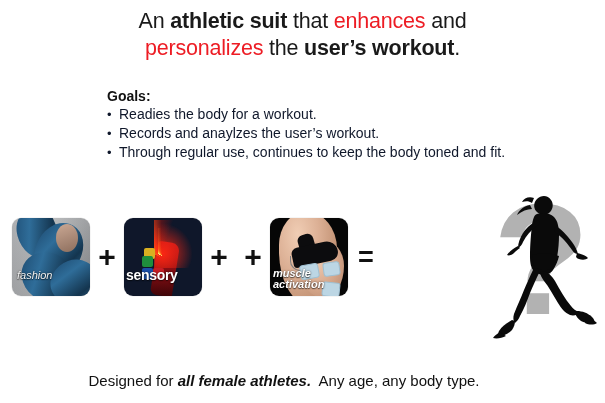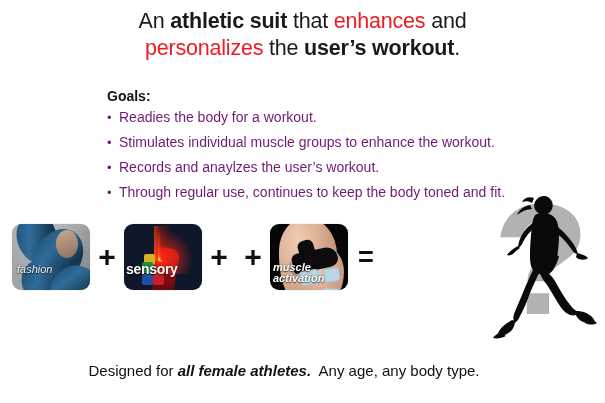--- a/index.html
+++ b/index.html
@@ -40,22 +40,22 @@
     width: 470px;
   }
   .goals-head {
     font-weight: bold;
     font-size: 14px;
     line-height: 17px;
     color: #111;
   }
   .goal-item {
     font-size: 14px;
-    line-height: 24px;
-    color: #701a75;
+    line-height: 18px;
+    color: #0f172a;
     white-space: nowrap;
   }
   .goal-bullet {
     display: inline-block;
     width: 12px;
     font-size: 13px;
   }
 
   
   .row {
@@ -63,21 +63,21 @@
     top: 214px;
     left: 12px;
     width: 585px;
     height: 86px;
     display: flex;
     align-items: center;
   }
   .tile {
     position: relative;
     width: 78px;
-    height: 66px;
+    height: 78px;
     border-radius: 9px;
     overflow: hidden;
     flex: 0 0 auto;
     box-shadow: 0 0 0 0.5px rgba(0,0,0,0.08);
   }
   .tile .caption {
     position: absolute;
     color: #ffffff;
     z-index: 6;
     text-shadow: 0 0 2px rgba(0,0,0,0.65), 0 1px 1px rgba(0,0,0,0.5);
@@ -312,21 +312,21 @@
   }
   .result .runner {
     position: absolute;
     left: 0; top: 0;
     z-index: 2;
   }
 
   
   .footer {
     position: absolute;
-    top: 362px;
+    top: 372px;
     left: 0;
     width: 568px;
     text-align: center;
     font-size: 15px;
     color: #111;
   }
   .footer .bi { font-weight: bold; font-style: italic; }
 </style>
 </head>
 <body>
@@ -334,23 +334,20 @@
 <div class="title">
   <div><span>An </span><span class="b">athletic suit</span><span> that </span><span class="red">enhances</span><span> and</span></div>
   <div><span class="red">personalizes</span><span> the </span><span class="b">user’s workout</span><span>.</span></div>
 </div>
 
 <div class="goals">
   <div class="goals-head">Goals:</div>
 
   <div class="goal-item">
     <span class="goal-bullet">•</span><span>Readies the body for a workout.</span>
-  </div>
-  <div class="goal-item">
-    <span class="goal-bullet">•</span><span>Stimulates individual muscle groups to enhance the workout.</span>
   </div>
   <div class="goal-item">
     <span class="goal-bullet">•</span><span>Records and anaylzes the user’s workout.</span>
   </div>
   <div class="goal-item">
     <span class="goal-bullet">•</span><span>Through regular use, continues to keep the body toned and fit.</span>
   </div>
 </div>
 
 <div class="row">

